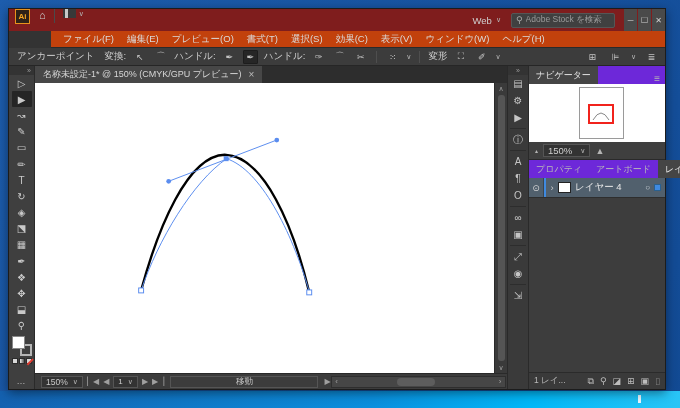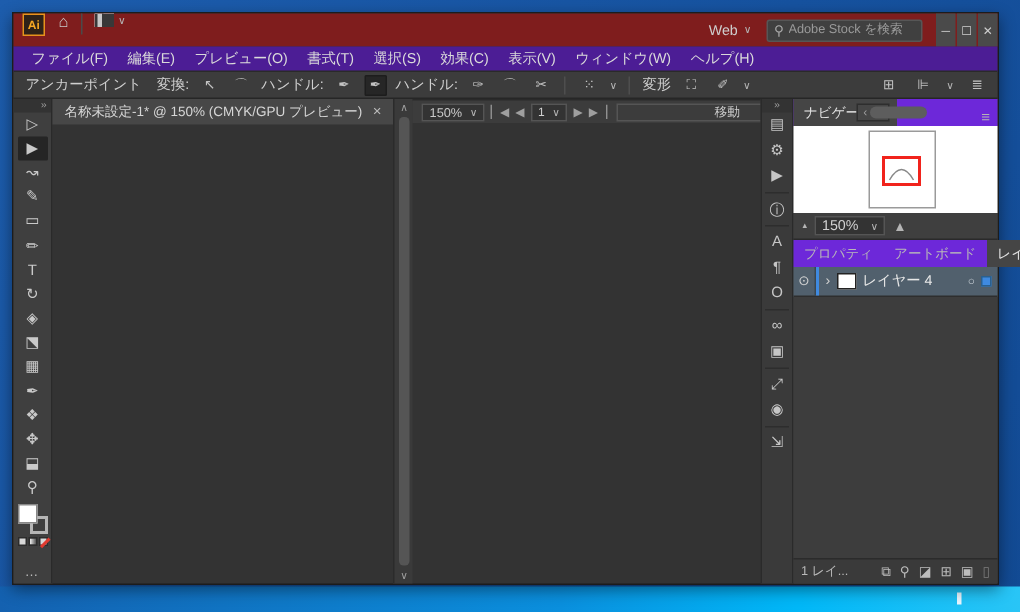--- a/index.html
+++ b/index.html
@@ -32,22 +32,22 @@
   .searchbox { width:104px; height:15px; background:#404040; border:1px solid #565656; border-radius:2px;
                display:flex; align-items:center; gap:3px; padding:0 4px; color:#9a9a9a; margin-right:8px; }
   .searchbox .mag { font-size:9px; color:#aaa; }
   .searchbox .ph { font-size:8.5px; white-space:nowrap; overflow:hidden; }
   .winbtns { display:flex; height:100%; }
   .winbtn { width:13px; height:100%; display:flex; align-items:center; justify-content:center;
             font-size:8px; color:#cfcfcf; margin-left:1px; background:#4a4a4a; }
   .winbtn.close { background:#4a4a4a; }
 
   
-  .menubar { height:17px; background:#4c1d95; display:flex; align-items:center; gap:13px;
-             padding-left:12px; border-bottom:1px solid #2a2a2a; flex:0 0 auto; color:#dadada; }
+  .menubar { height:17px; background:#c2410c; display:flex; align-items:center; gap:13px;
+             padding-left:12px; border-bottom:1px solid #2a2a2a; flex:0 0 auto; color:#dadada;margin-left:42px; }
   .menubar span { white-space:nowrap; }
 
   
   .controlbar { height:18px; background:#3c3c3c; border-bottom:1px solid #262626; display:flex;
                 align-items:center; gap:6px; padding:0 6px; flex:0 0 auto; color:#cfcfcf; }
   .cb-label { margin:0 4px 0 2px;font-family:Liberation Serif, serif; }
   .cb-ico { width:15px; height:14px; display:flex; align-items:center; justify-content:center;
             font-size:9px; color:#c3c3c3; border-radius:1px; }
   .cb-ico.active { background:#262626; border:1px solid #1d1d1d; }
   .cb-sep { width:1px; height:12px; background:#4e4e4e; margin:0 2px; }
@@ -68,21 +68,21 @@
   .stroke-sq { position:absolute; right:0; bottom:0; width:12px; height:12px; border:2px solid #b5b5b5; background:#3f3f3f; }
   .fill-sq { position:absolute; left:0; top:0; width:13px; height:13px; background:#fff; border:1px solid #888; }
   .mini-row { display:flex; gap:1px; margin-top:2px; }
   .mini-btn { width:6px; height:6px; background:#d8d8d8; border:1px solid #2c2c2c; position:relative; }
   .mini-btn.grad { background:linear-gradient(90deg,#eee,#555); }
   .mini-btn.none::after { content:""; position:absolute; left:-1px; top:2px; width:8px; height:1.5px;
                           background:#e03a2f; transform:rotate(-45deg); }
   .tool-foot { margin-top:auto; color:#bbb; font-size:9px; padding-bottom:3px; letter-spacing:1px; }
 
   
-  .docarea { flex:1; display:flex; flex-direction:row; min-width:0; }
+  .docarea { flex:1; display:flex; flex-direction:column; min-width:0; }
   .tabbar { height:17px; background:#2d2d2d; display:flex; align-items:flex-end; flex:0 0 auto; }
   .doctab { height:17px; background:#474747; color:#d6d6d6; display:flex; align-items:center; gap:7px;
             padding:0 8px; font-size:9px; white-space:nowrap; }
   .doctab .x { color:#bbb; font-size:10px; }
   .canvas-wrap { flex:1; display:flex; min-height:0; }
   .canvas { flex:1; background:#fff; position:relative; }
   .vscroll { width:13px; background:#3a3a3a; border-left:1px solid #2b2b2b; display:flex;
              flex-direction:column; align-items:center; flex:0 0 auto; }
   .scroll-arrow { color:#9f9f9f; font-size:7px; height:11px; display:flex; align-items:center; }
   .vthumb { width:7px; flex:1; margin:1px 0; background:#555; border-radius:3px; }

